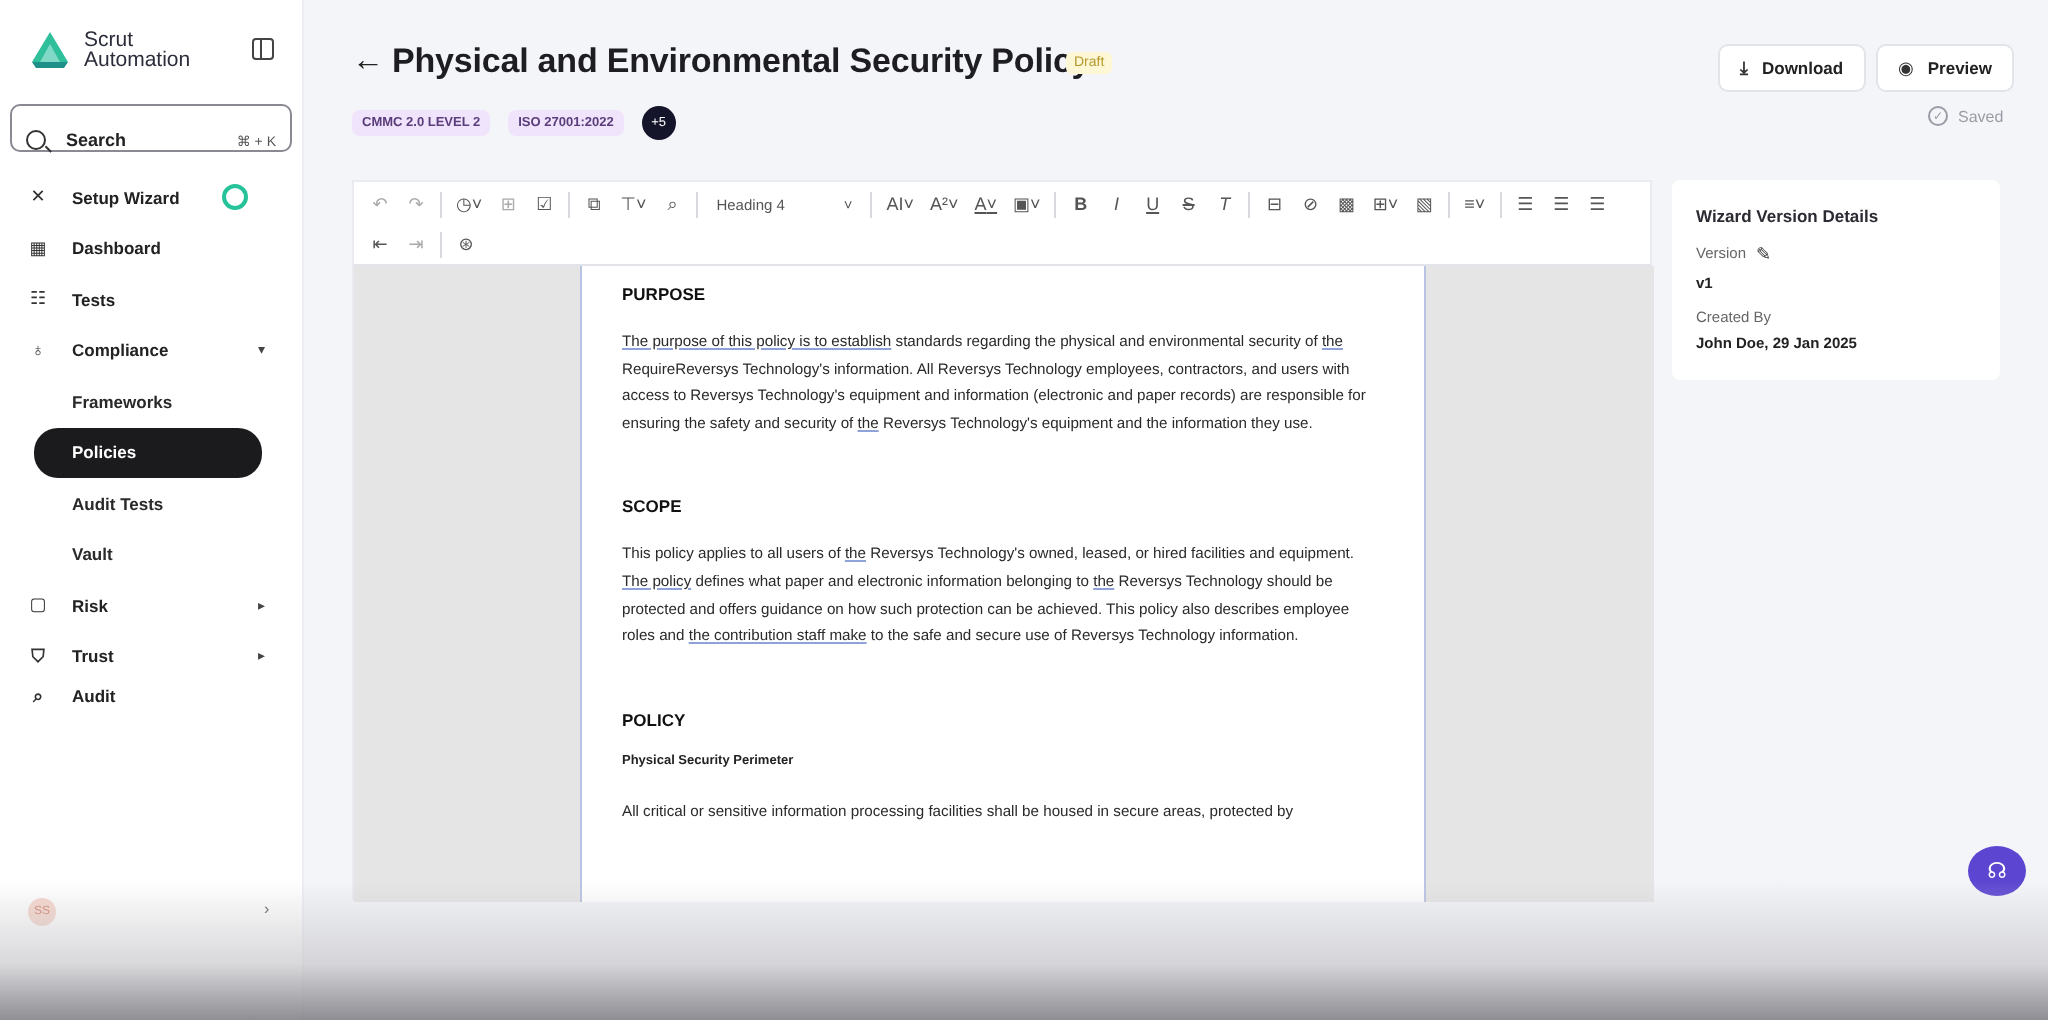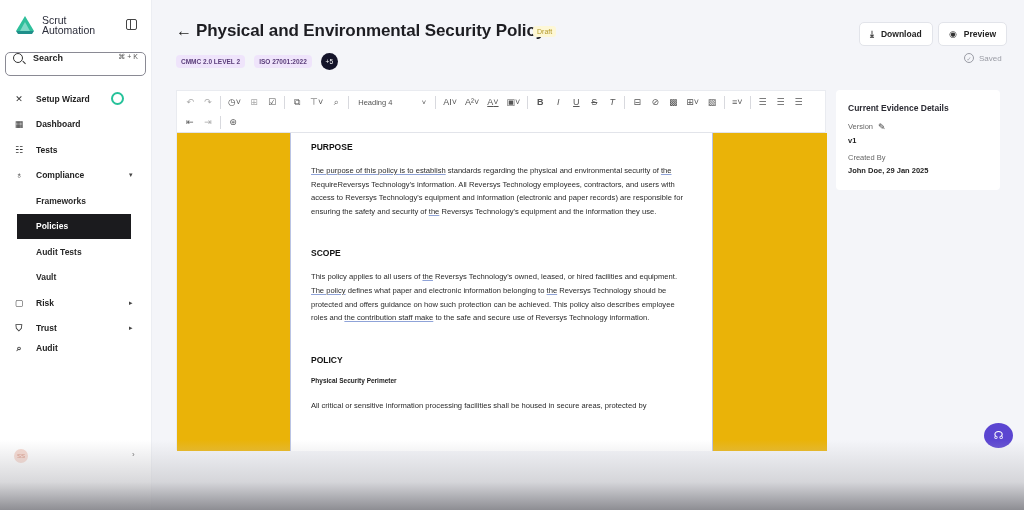--- a/index.html
+++ b/index.html
@@ -7,31 +7,31 @@
     body { font-family: "Liberation Sans", "DejaVu Sans", sans-serif; background: #f4f5f9; color: #1d1d22; position: relative; }
 
     
     .sidebar { position: absolute; left: 0; top: 0; width: 152px; height: 510px; background: #ffffff; border-right: 1px solid #eceef3; }
     .logo-row { position: absolute; left: 14px; top: 14px; display: flex; align-items: center; }
     .logo-mark { width: 22px; height: 22px; position: relative; }
     .logo-text { margin-left: 6px; font-size: 10.5px; line-height: 10px; color: #2b2d3a; }
     .collapse-icon { position: absolute; left: 126px; top: 19px; width: 11px; height: 11px; border: 1.3px solid #444; border-radius: 2px; }
     .collapse-icon::after { content: ""; position: absolute; left: 3px; top: 0; width: 1.3px; height: 8.5px; background: #444; }
 
-    .search { position: absolute; left: 5px; top: 52px; width: 141px; height: 24px; border: 1px solid #8a8a94; border-radius: 5px; display: flex; align-items: flex-start; padding: 0 7px; }
+    .search { position: absolute; left: 5px; top: 52px; width: 141px; height: 24px; border: 1px solid #8a8a94; border-radius: 5px; display: flex; align-items: flex-end; padding: 0 7px; }
     .search-ico { width: 10px; height: 10px; border: 1.4px solid #333; border-radius: 50%; position: relative; }
     .search-ico::after { content: ""; position: absolute; width: 4px; height: 1.4px; background: #333; right: -4px; bottom: -1px; transform: rotate(45deg); }
     .search-label { margin-left: 10px; font-size: 9px; color: #222; font-weight: bold; flex: 1; }
     .search-kbd { font-size: 7px; color: #555; }
 
     .nav { position: absolute; left: 0; top: 86px; width: 152px; }
     .nav-item { position: relative; height: 25.5px; display: flex; align-items: center; padding-left: 14px; font-size: 8.5px; font-weight: bold; color: #222; }
     .nav-item .ico { width: 10px; height: 10px; margin-right: 12px; display: flex; align-items: center; justify-content: center; font-size: 9px; color: #333; }
     .nav-sub { padding-left: 36px; font-weight: bold; color: #2a2a2a; }
-    .nav-sub.active { margin-left: 17px; padding-left: 19px; width: 114px; background: #1b1b1e; color: #fff; border-radius: 0; }
+    .nav-sub.active { margin-left: 17px; padding-left: 19px; width: 114px; background: #1b1b1e; color: #fff; border-radius: 12px; }
     .chev { position: absolute; left: 129px; font-size: 7px; color: #444; }
     .ring { position: absolute; left: 111px; width: 13px; height: 13px; border-radius: 50%; border: 2.5px solid #26c29a; }
     .avatar { position: absolute; left: 14px; top: 449px; width: 14px; height: 14px; border-radius: 50%; background: #f6d6cc; color: #d2826b; font-size: 6px; display: flex; align-items: center; justify-content: center; }
     .avatar-chev { position: absolute; left: 132px; top: 450px; font-size: 8px; color: #555; }
 
     
     .back-arrow { position: absolute; left: 176px; top: 22px; font-size: 16px; color: #222; }
     .page-title { position: absolute; left: 196px; top: 21px; font-size: 17px; font-weight: bold; color: #1d1d22; letter-spacing: -0.1px; }
     .draft { position: absolute; left: 533px; top: 26px; background: #fdf7d6; color: #b49a2a; font-size: 7px; padding: 2px 4px; border-radius: 3px; }
     .tags { position: absolute; left: 176px; top: 53px; display: flex; align-items: center; gap: 9px; }
@@ -46,21 +46,21 @@
     
     .editor { position: absolute; left: 176px; top: 90px; width: 650px; height: 360px; background: #fff; border: 1px solid #e9ebf0; }
     .toolbar { height: 42px; border-bottom: 1px solid #e2e4ea; position: relative; }
     .tb-row { position: absolute; left: 4px; display: flex; align-items: center; height: 20px; }
     .tb-row.r1 { top: 1px; }
     .tb-row.r2 { top: 21px; }
     .tb { font-size: 9px; color: #555; margin: 0 4px; min-width: 10px; text-align: center; }
     .tb.dim { color: #aaa; }
     .tb-sep { width: 1px; height: 13px; background: #d8d9de; margin: 0 3px; }
     .tb-select { font-size: 7.5px; color: #555; width: 68px; display: flex; justify-content: space-between; margin: 0 6px; }
-    .canvas { position: absolute; left: 0; top: 42px; width: 650px; height: 318px; background: #eab308; overflow: hidden; }
+    .canvas { position: absolute; left: 0; top: 42px; width: 650px; height: 318px; background: #e5e5e5; overflow: hidden; }
     .page { position: absolute; left: 113px; top: 0; width: 423px; height: 330px; background: #fff; border-left: 1px solid #b9c3e3; border-right: 1px solid #b9c3e3; padding: 9px 20px; }
     .h { font-size: 8.5px; font-weight: bold; color: #111; margin-bottom: 12px; }
     .p { font-size: 7.6px; line-height: 13.6px; color: #2a2a2a; margin-bottom: 30px; }
     .h5 { font-size: 6.5px; font-weight: bold; color: #222; margin-bottom: 15px; }
     .u { text-decoration: underline; text-decoration-color: #8fa3d8; }
 
     
     .panel { position: absolute; left: 836px; top: 90px; width: 164px; height: 100px; background: #fff; border-radius: 4px; padding: 13px 12px; }
     .panel-title { font-size: 8.5px; font-weight: bold; color: #2b2b33; margin-bottom: 9px; }
     .panel-label { font-size: 7.5px; color: #666; display: flex; align-items: flex-start; }
@@ -223,21 +223,21 @@
       <div class="h" style="margin-top:4px;">SCOPE</div>
       <p class="p"><span>This policy applies to all users of </span><span class="u">the</span><span> Reversys Technology's owned, leased, or hired facilities and equipment. </span><span class="u">The policy</span><span> defines what paper and electronic information belonging to </span><span class="u">the</span><span> Reversys Technology should be protected and offers guidance on how such protection can be achieved. This policy also describes employee roles and </span><span class="u">the contribution staff make</span><span> to the safe and secure use of Reversys Technology information.</span></p>
       <div class="h" style="margin-top:4px;">POLICY</div>
       <div class="h5">Physical Security Perimeter</div>
       <p class="p">All critical or sensitive information processing facilities shall be housed in secure areas, protected by</p>
     </div>
   </div>
 </section>
 
 <aside class="panel">
-  <div class="panel-title">Current Evidence Details</div>
+  <div class="panel-title">Wizard Version Details</div>
   <div class="panel-label">
     <span>Version</span>
     <span class="pencil">✎</span>
   </div>
   <div class="panel-val">v1</div>
   <div class="panel-label">Created By</div>
   <div class="panel-val">John Doe, 29 Jan 2025</div>
 </aside>
 
 <div class="fab">

